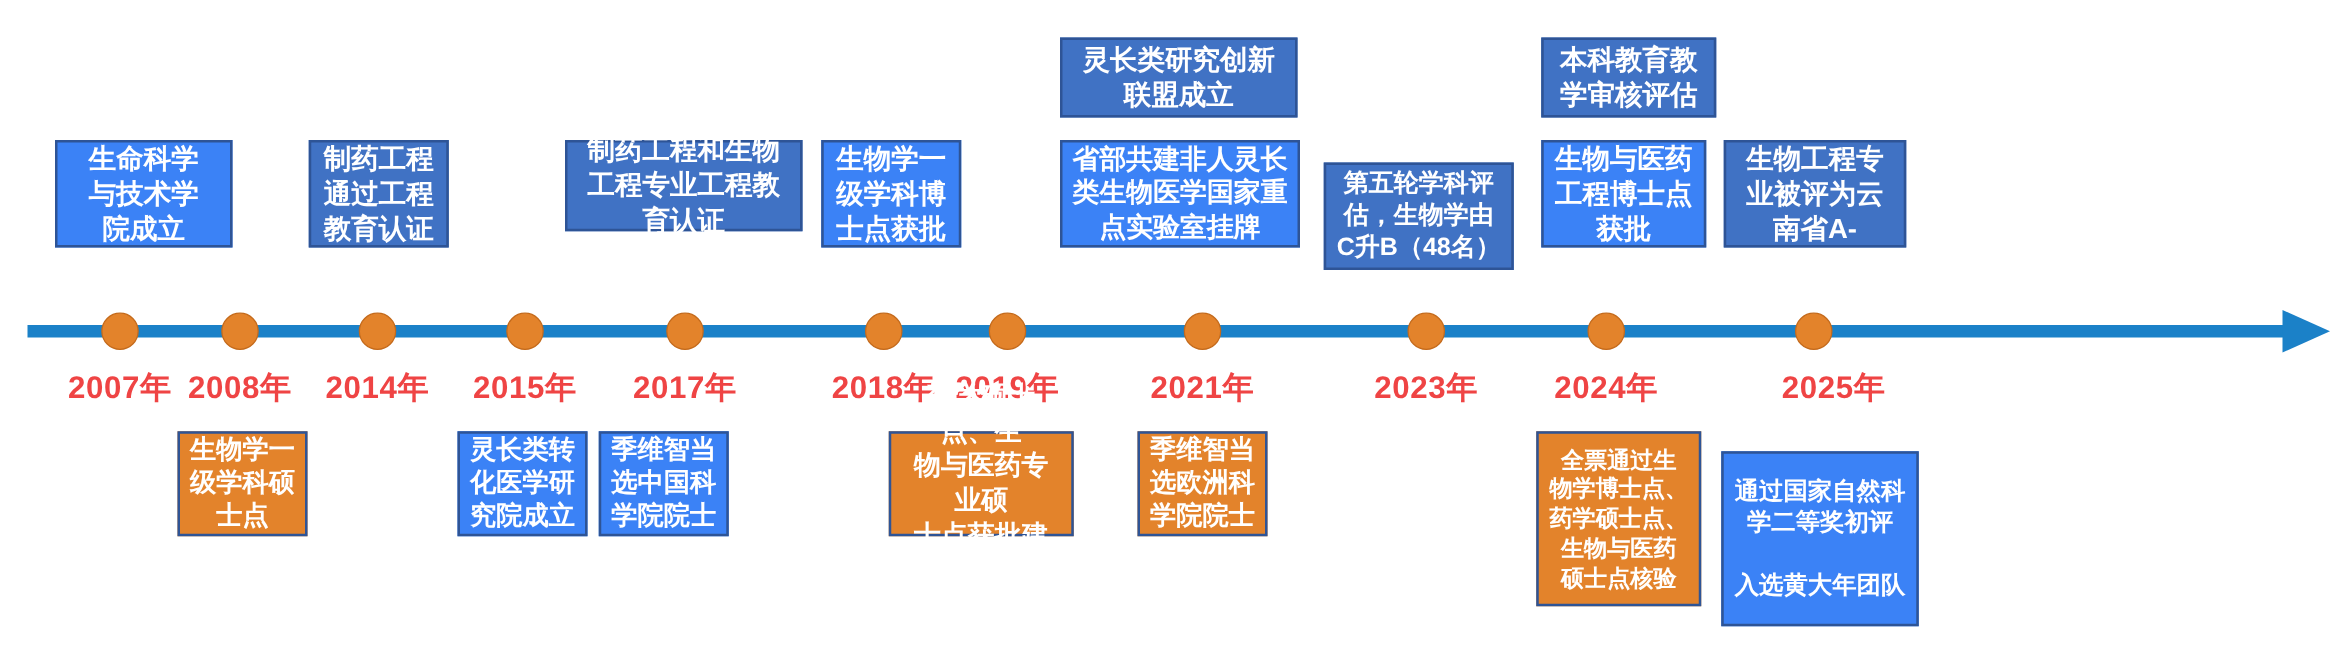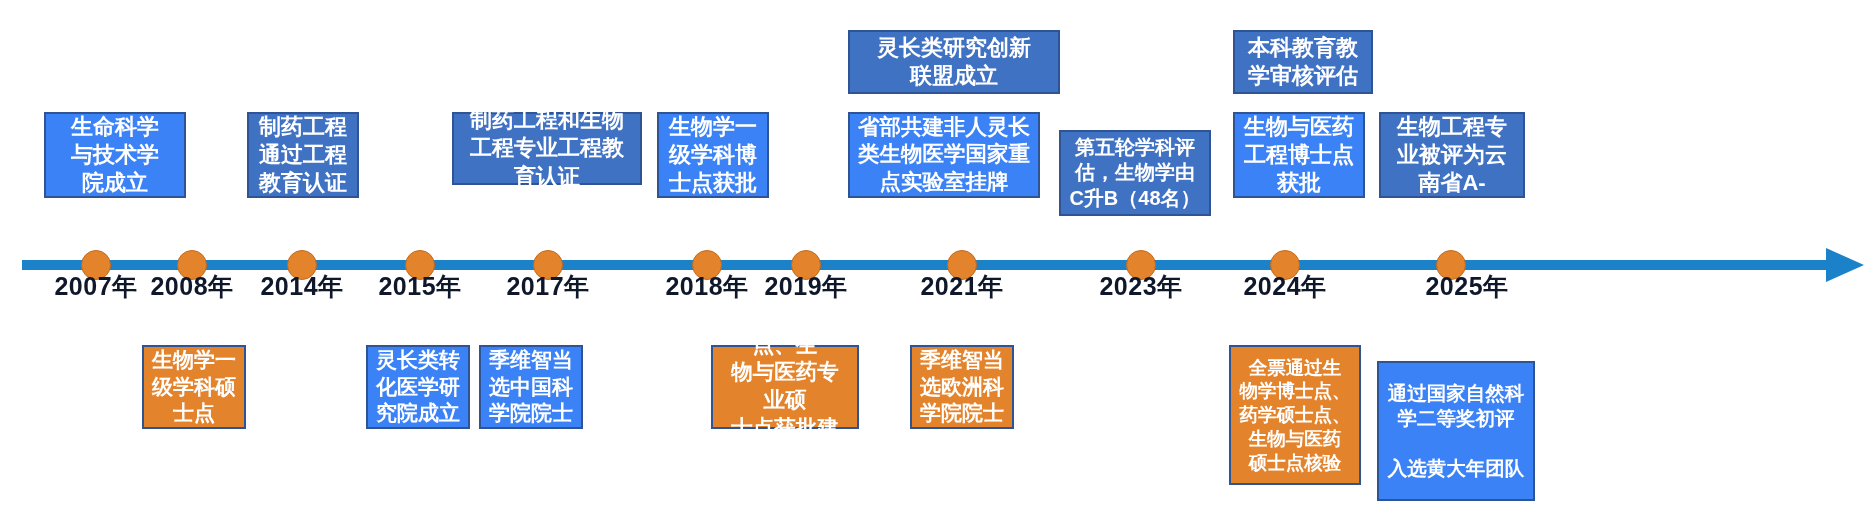--- a/index.html
+++ b/index.html
@@ -31,25 +31,25 @@
     width:30px;height:30px;
     margin-left:-15px;
     top:250px;
     border-radius:50%;
     background:#e3832b;
     border:1.5px solid #c46a1b;
     box-sizing:border-box;
   }
   .year-label{
     position:absolute;
-    top:270px;
+    top:293px;
     transform:translateX(-50%);
     font-size:25px;
     font-weight:bold;
-    color:#0f172a;
+    color:#ef4444;
     white-space:nowrap;
     letter-spacing:0.5px;
   }
 
   
   .evt{
     position:absolute;
     box-sizing:border-box;
     display:flex;
     align-items:center;
@@ -108,21 +108,21 @@
 院成立</div>
       <div class="evt blue" style="left: 247px; top: 112px; width: 112px; height: 86px;">制药工程
 通过工程
 教育认证</div>
       <div class="evt blue" style="left: 452px; top: 112px; width: 190px; height: 73px;">制药工程和生物
 工程专业工程教
 育认证</div>
       <div class="evt red" style="left: 657px; top: 112px; width: 112px; height: 86px;">生物学一
 级学科博
 士点获批</div>
-      <div class="evt blue" style="left: 848px; top: 30px; width: 212px; height: 64px;">灵长类研究创新
+      <div class="evt blue" style="left: 848px; top: 30px; width: 190px; height: 64px;">灵长类研究创新
 联盟成立</div>
       <div class="evt red" style="left: 848px; top: 112px; width: 192px; height: 86px; font-size: 21.5px;">省部共建非人灵长
 类生物医学国家重
 点实验室挂牌</div>
       <div class="evt blue" style="left: 1059px; top: 112px; width: 152px; height: 86px; font-size: 20px; margin-top: 18px;">第五轮学科评
 估，生物学由
 C升B（48名）</div>
       <div class="evt blue" style="left: 1233px; top: 30px; width: 140px; height: 64px;">本科教育教
 学审核评估</div>
       <div class="evt red" style="left: 1233px; top: 112px; width: 132px; height: 86px;">生物与医药

